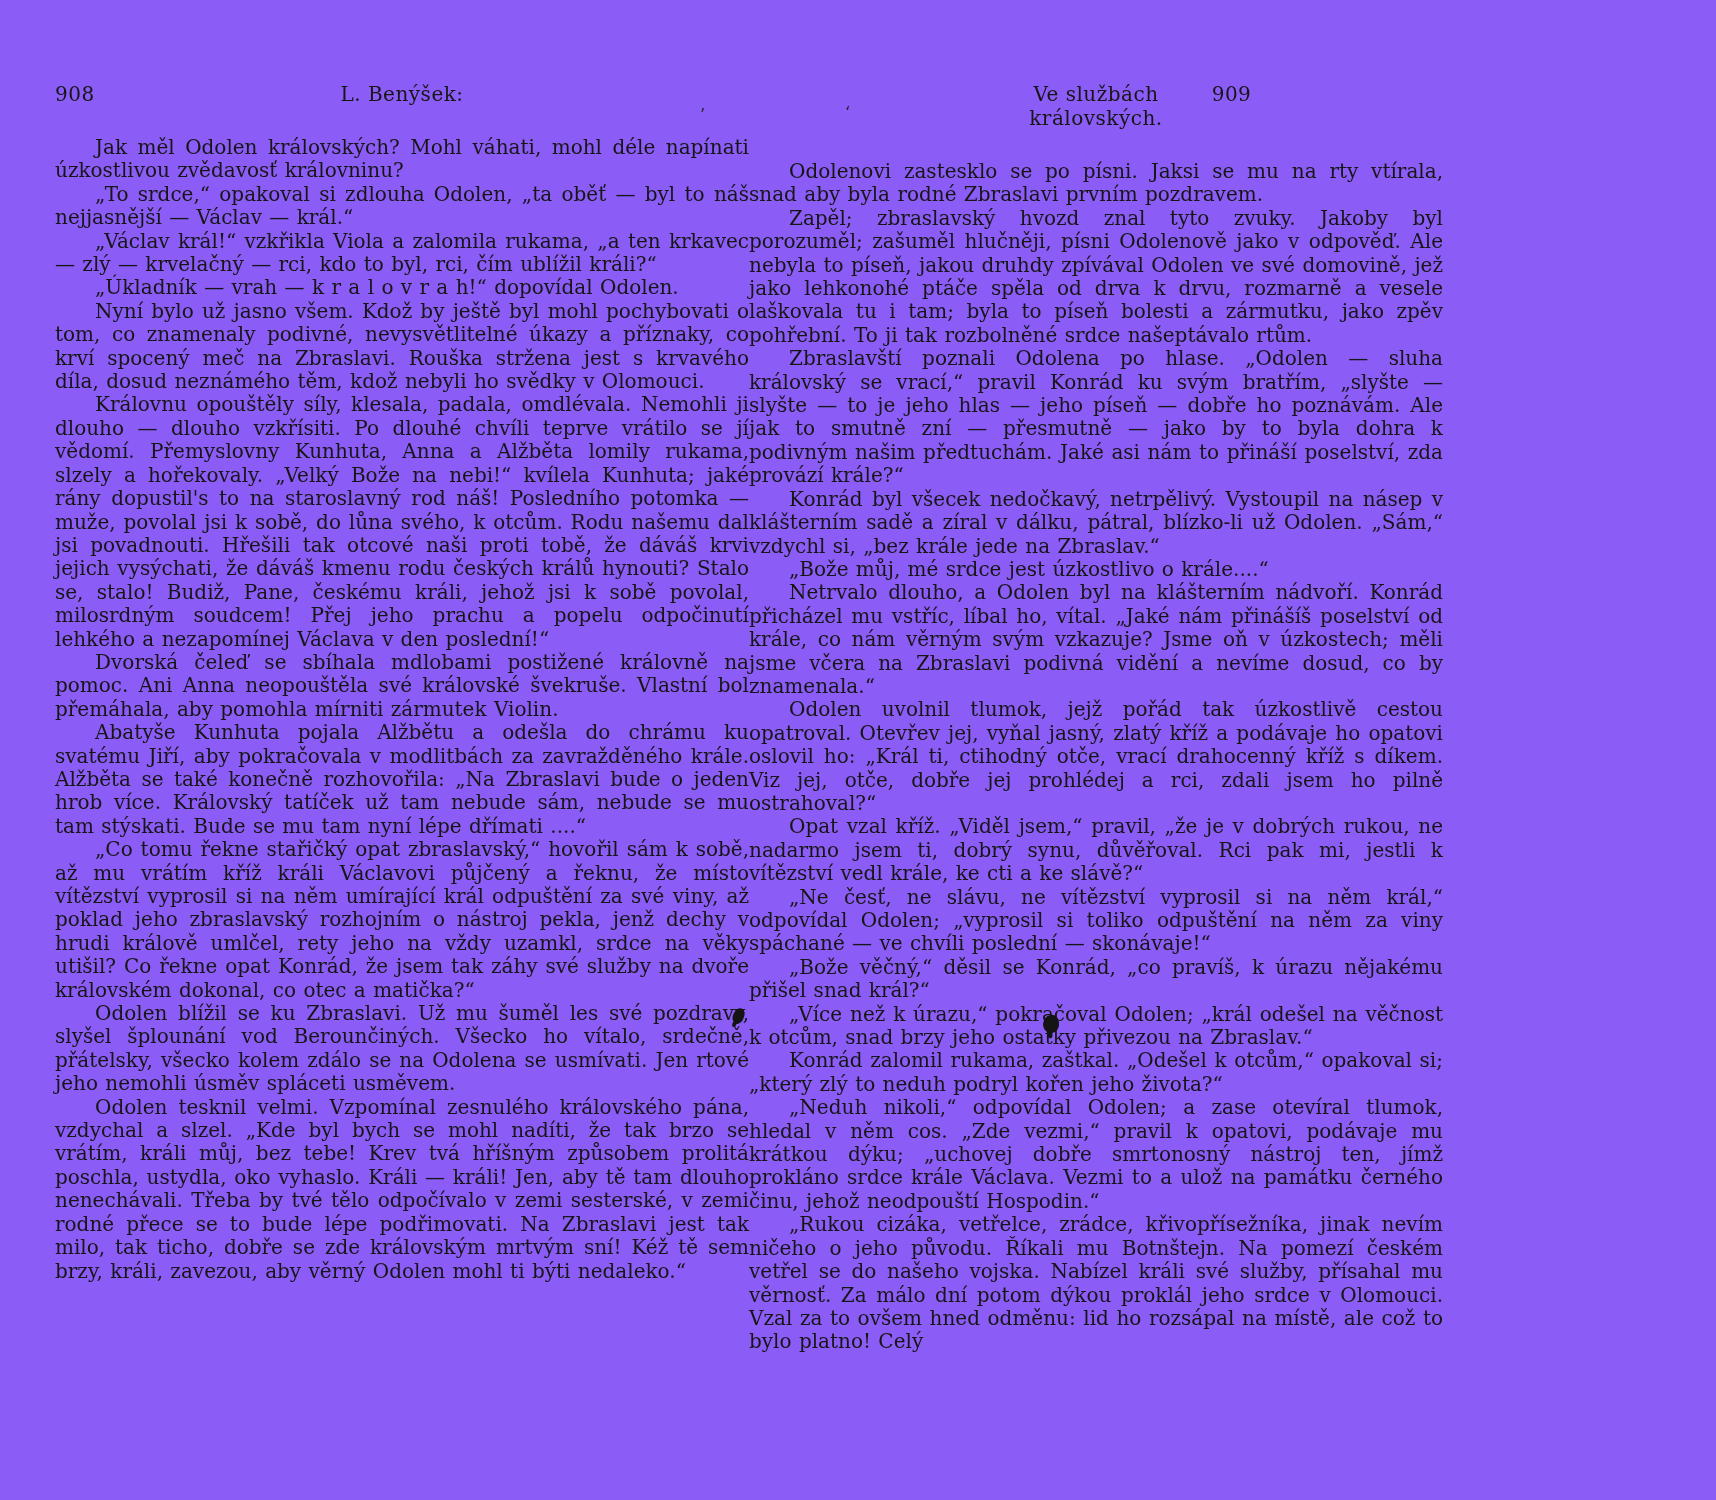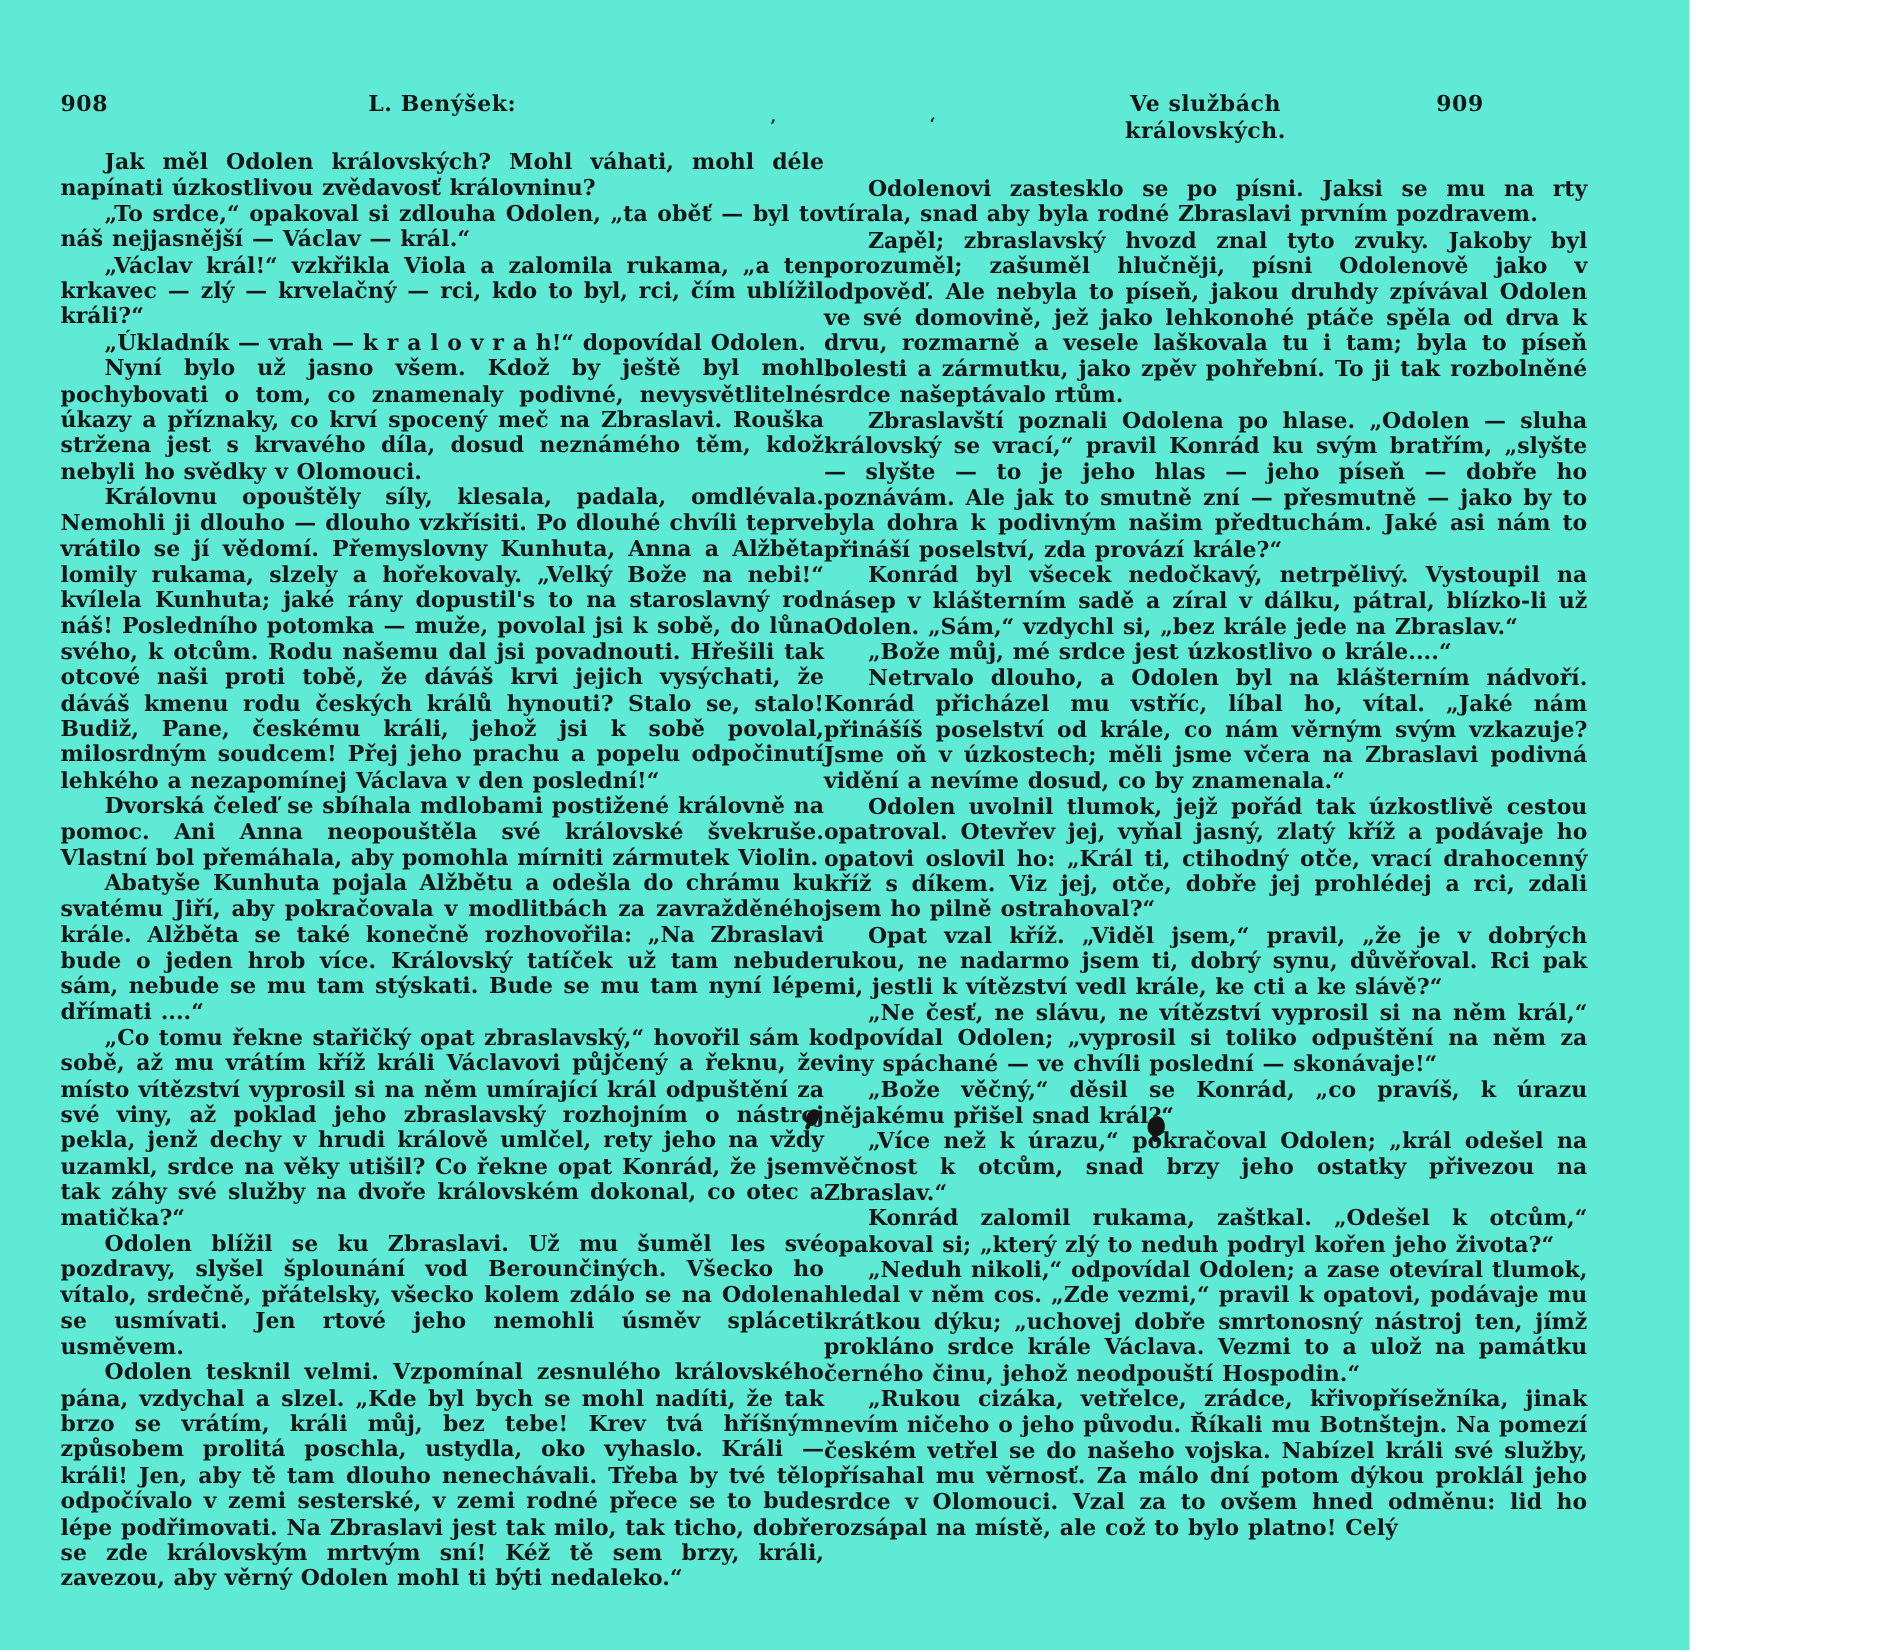--- a/index.html
+++ b/index.html
@@ -2,27 +2,26 @@
 <html lang="cs"><head>
 <meta charset="utf-8">
 <style>
   html, body {
     margin: 0;
     padding: 0;
     background: #ffffff;
   }
   .scan {
     position: relative;
-    width: 1536px;
+    width: 1716px;
     height: 1500px;
-    background: #5eead4;
+    background: #8b5cf6;
     color: #161616;
     font-family: "DejaVu Serif", "Liberation Serif", serif;
     overflow: hidden;
-    font-weight: bold;
   }
   .spread {
     display: flex;
     align-items: flex-start;
   }
   .page {
     width: 694px;
     flex: 0 0 auto;
   }
   .page-left  { margin-left: 55px; }
@@ -31,21 +30,21 @@
   .page-header {
     display: flex;
     align-items: baseline;
     padding-top: 82px;
     font-size: 20px;
     letter-spacing: 0.5px;
   }
   .page-header .hdr-cell { flex: 1; }
   .hdr-left   { text-align: left; }
   .hdr-center { text-align: center; }
-  .hdr-right  { text-align: center; }
+  .hdr-right  { text-align: left; }
 
   .page-body {
     margin-top: 30px;
     font-size: 20px;
     line-height: 23.4px;
     text-align: justify;
     hyphens: auto;
     word-spacing: 1px;
   }
   .para {

